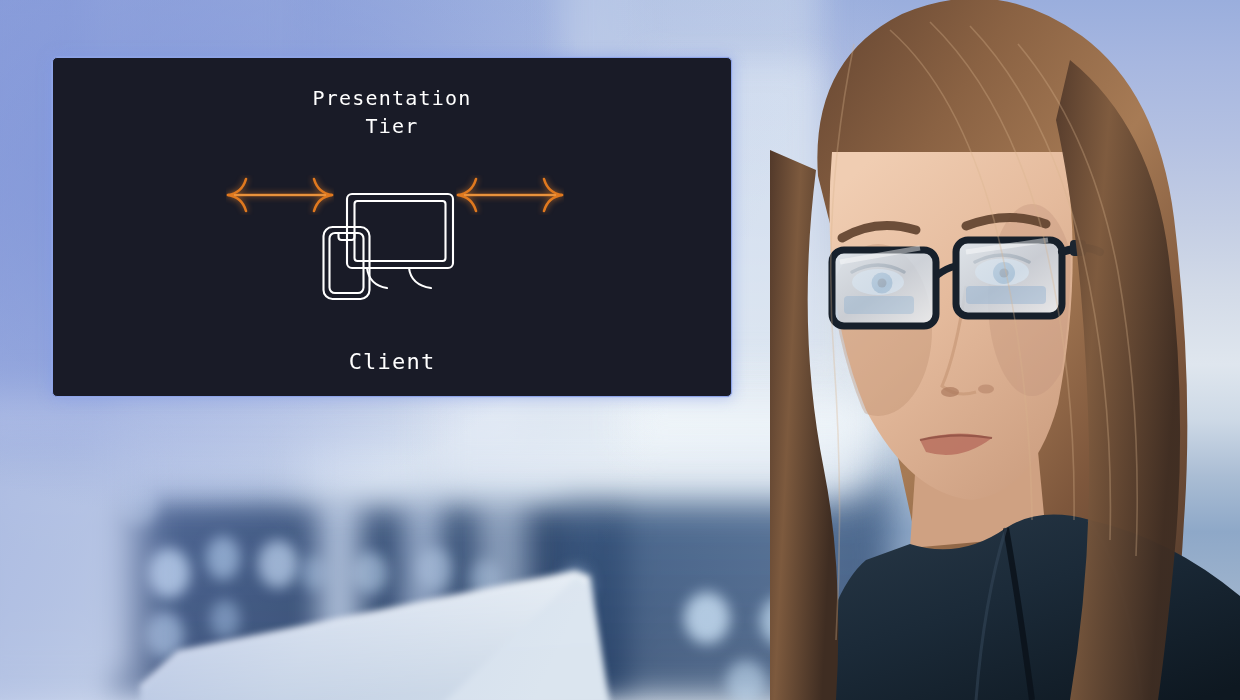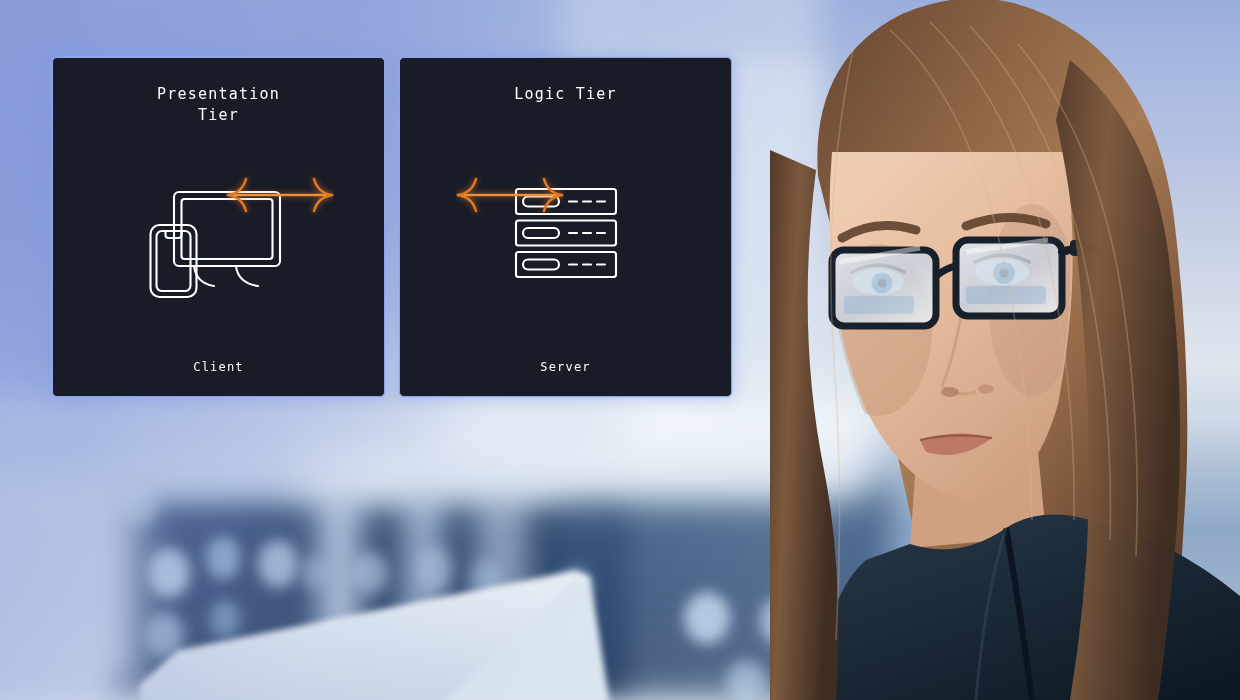--- a/index.html
+++ b/index.html
@@ -146,40 +146,40 @@
       0 0 0 1px rgba(160,180,240,0.25),
       0 0 14px 2px rgba(130,155,235,0.45);
     display: flex;
     flex-direction: column;
     align-items: center;
     padding: 26px 10px 22px;
   }
 
   .panel-title {
     font-family: "DejaVu Sans Mono", "Liberation Mono", monospace;
-    font-size: 15px;
+    font-size: 20px;
     letter-spacing: 1.2px;
     color: #ffffff;
     text-align: center;
     line-height: 1.42;
     max-width: 160px;
     white-space: pre-line;
   }
 
   .panel-icon {
     flex: 1 1 auto;
     display: flex;
     align-items: center;
     justify-content: center;
     width: 100%;
   }
 
   .panel-label {
     font-family: "DejaVu Sans Mono", "Liberation Mono", monospace;
-    font-size: 12px;
+    font-size: 22px;
     letter-spacing: 1.2px;
     color: #ffffff;
     text-align: center;
   }
 
   
   .arrow {
     position: absolute;
     top: 175px;
     width: 108px;
@@ -372,43 +372,20 @@
           <path d="M 88 79 Q 90 96 110 99"></path>
 
           <rect x="2.5" y="38" width="46" height="72" rx="9"></rect>
           <rect x="8.5" y="44" width="34" height="60" rx="5.5"></rect>
           <path d="M 17.5 44 L 17.5 48 Q 17.5 51 20.5 51 L 30.5 51 Q 33.5 51 33.5 48 L 33.5 44"></path>
         </svg>
       </div>
       <div class="panel-label">Client</div>
     </div>
 
-    <div class="panel">
-      <div class="panel-title">Logic Tier</div>
-      <div class="panel-icon">
-        <svg width="104" height="92" viewBox="0 0 104 92" fill="none" stroke="#ffffff" stroke-width="2.1" stroke-linecap="round" stroke-linejoin="round">
-          <g>
-            <rect x="2" y="2" width="100" height="25" rx="2.5"></rect>
-            <rect x="9" y="9.5" width="36" height="10" rx="5"></rect>
-            <path d="M 55 14.5 h 8 M 69 14.5 h 8 M 83 14.5 h 8"></path>
-          </g>
-          <g>
-            <rect x="2" y="33.5" width="100" height="25" rx="2.5"></rect>
-            <rect x="9" y="41" width="36" height="10" rx="5"></rect>
-            <path d="M 55 46 h 8 M 69 46 h 8 M 83 46 h 8"></path>
-          </g>
-          <g>
-            <rect x="2" y="65" width="100" height="25" rx="2.5"></rect>
-            <rect x="9" y="72.5" width="36" height="10" rx="5"></rect>
-            <path d="M 55 77.5 h 8 M 69 77.5 h 8 M 83 77.5 h 8"></path>
-          </g>
-        </svg>
-      </div>
-      <div class="panel-label">Server</div>
-    </div>
 
   </div>
 
   <svg class="arrow a1" viewBox="0 0 108 40">
     <g class="glowline" fill="none" stroke="#e0791f" stroke-width="2.6" stroke-linecap="round">
       <path d="M 8 20 H 100"></path>
       <path d="M 2 20 Q 16 18 20 4"></path>
       <path d="M 2 20 Q 16 22 20 36"></path>
       <path d="M 106 20 Q 92 18 88 4"></path>
       <path d="M 106 20 Q 92 22 88 36"></path>

